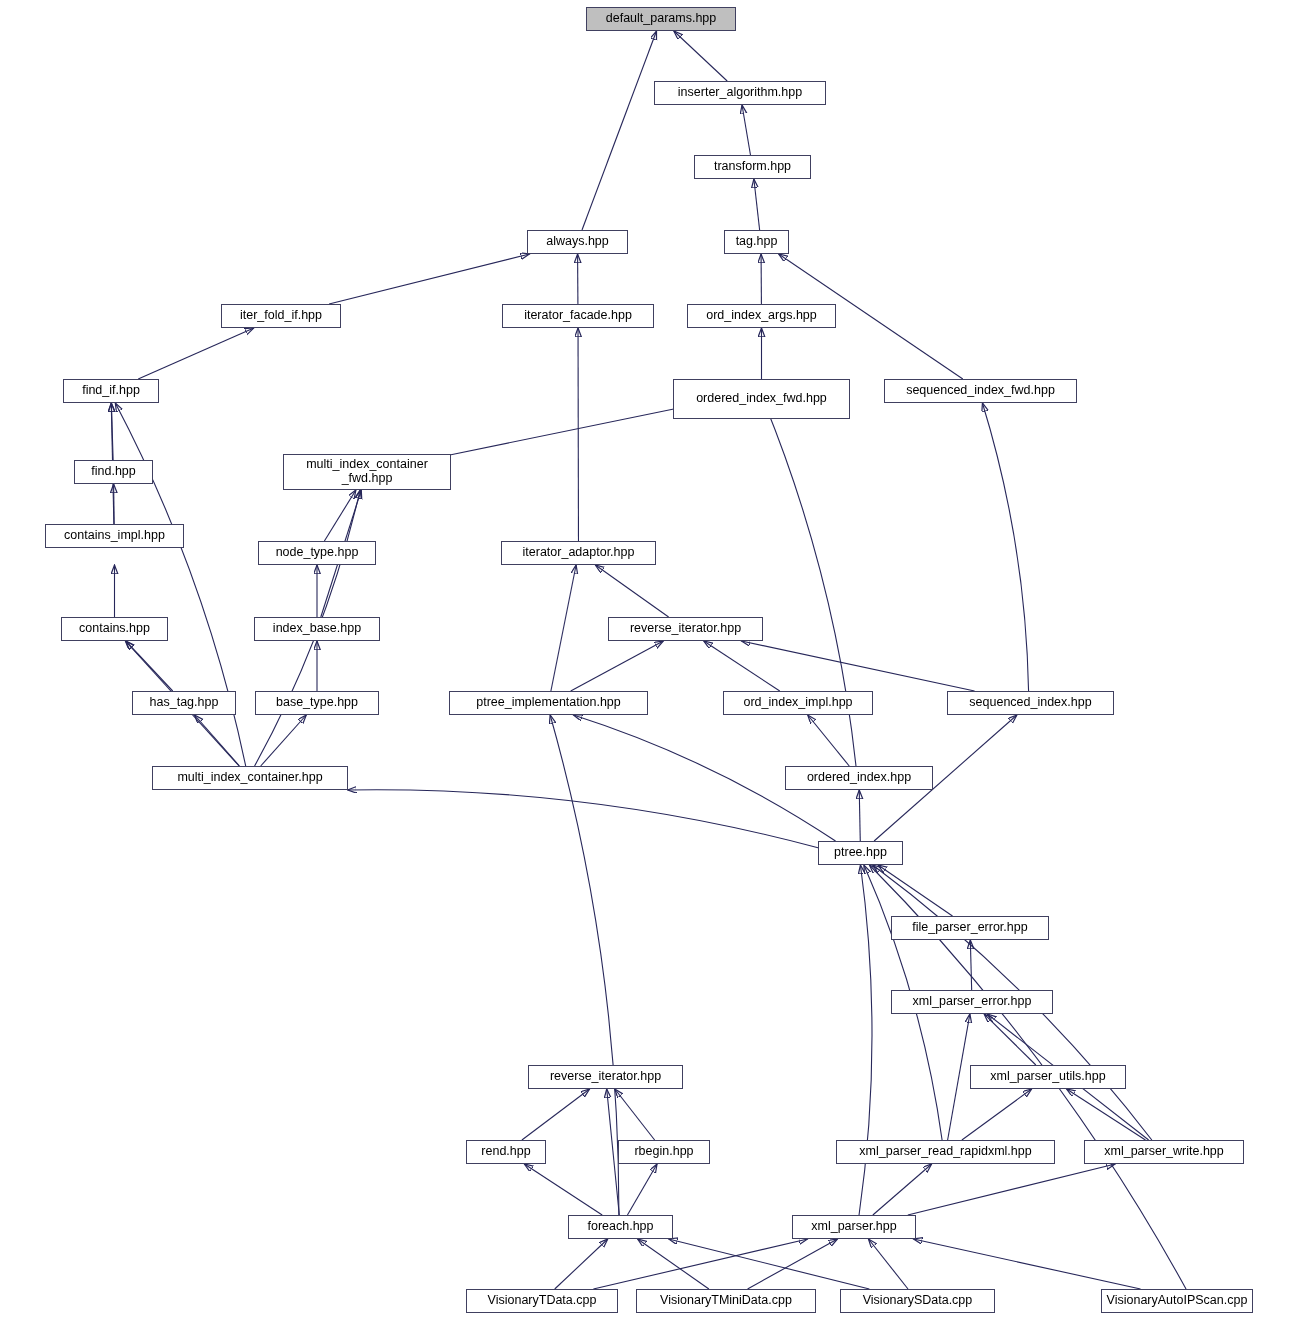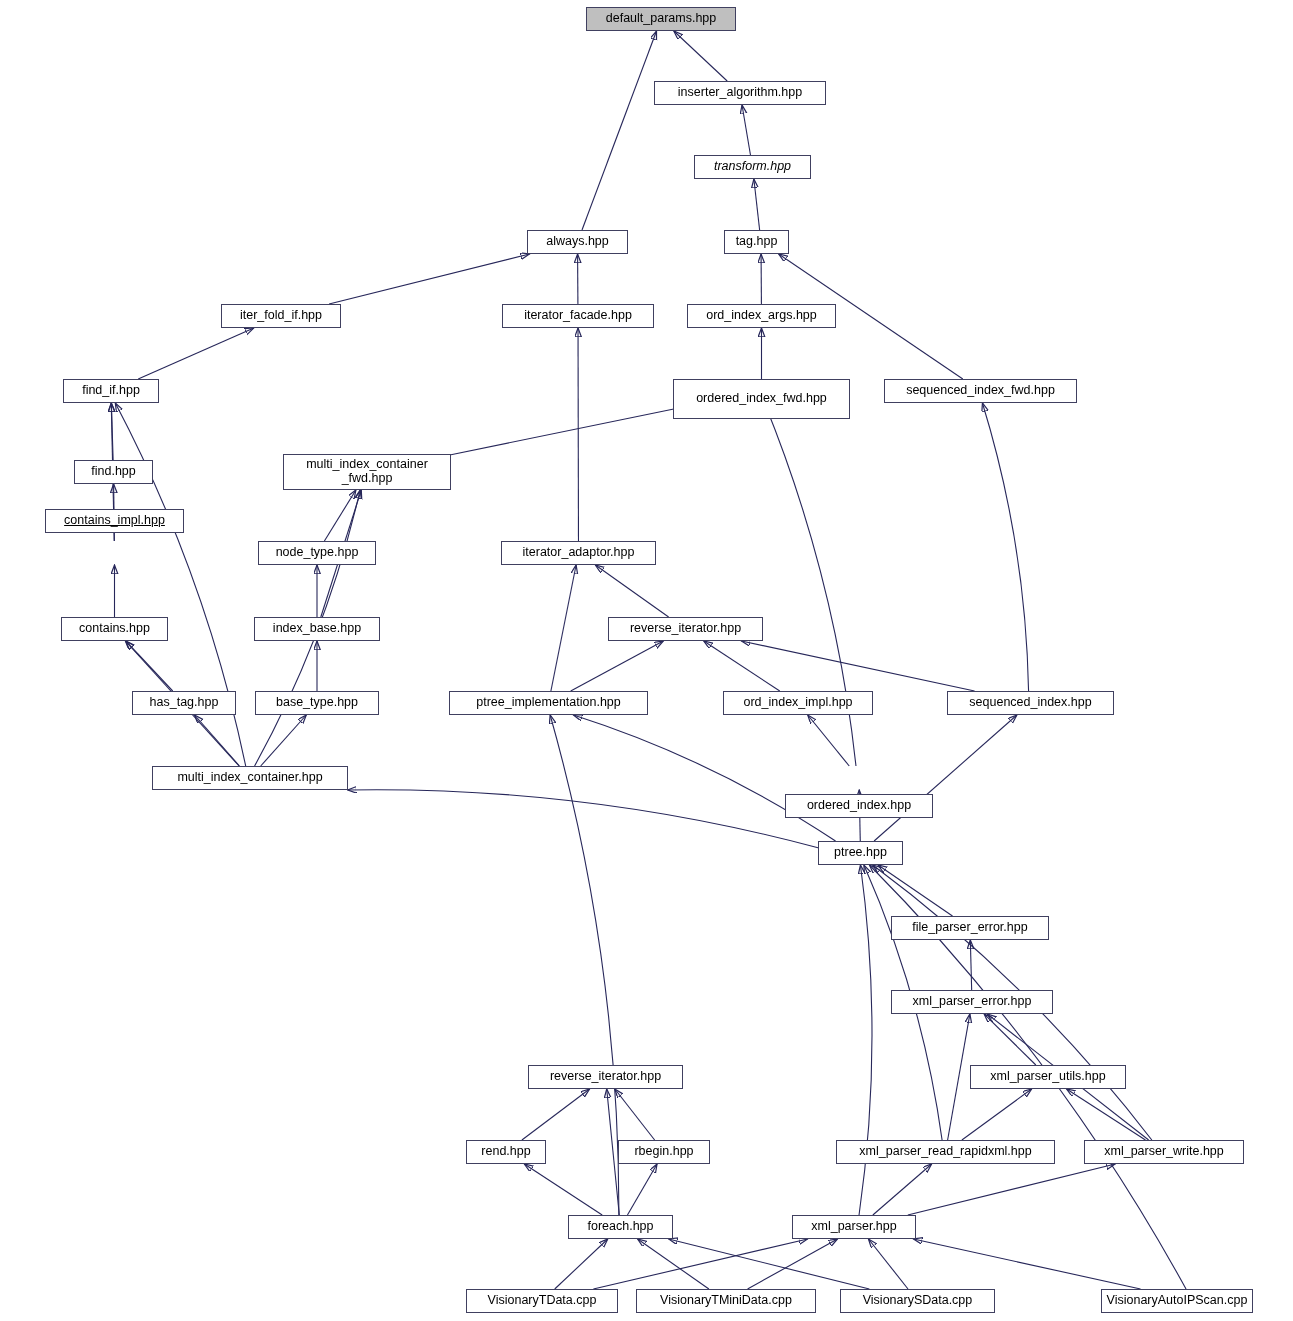--- a/index.html
+++ b/index.html
@@ -123,45 +123,45 @@
         <path d="M 869.3378378378378,1289 Q 769,1264 668.6621621621622,1239" marker-end="url(#ah)"></path>
         <path d="M 593.4054054054054,1289 Q 700.5,1264 807.5945945945946,1239" marker-end="url(#ah)"></path>
         <path d="M 747.5675675675676,1289 Q 792.5,1264 837.4324324324324,1239" marker-end="url(#ah)"></path>
         <path d="M 908.0135135135135,1289 Q 888.25,1264 868.4864864864865,1239" marker-end="url(#ah)"></path>
         <path d="M 1140.5135135135135,1289 Q 1027,1264 913.4864864864865,1239" marker-end="url(#ah)"></path>
       </g>
   </svg>
   <div id="node-layer">
       <div class="node root" style="left: 586px; top: 7px; width: 150px; height: 24px;">default_params.hpp</div>
       <div class="node" style="left: 654px; top: 81px; width: 172px; height: 24px;">inserter_algorithm.hpp</div>
-      <div class="node" style="left: 694px; top: 155px; width: 117px; height: 24px; font-style: italic;">transform.hpp</div>
+      <div class="node" style="left: 694px; top: 155px; width: 117px; height: 24px;">transform.hpp</div>
       <div class="node" style="left: 527px; top: 230px; width: 101px; height: 24px;">always.hpp</div>
       <div class="node" style="left: 724px; top: 230px; width: 65px; height: 24px;">tag.hpp</div>
       <div class="node" style="left: 221px; top: 304px; width: 120px; height: 24px;">iter_fold_if.hpp</div>
       <div class="node" style="left: 502px; top: 304px; width: 152px; height: 24px;">iterator_facade.hpp</div>
       <div class="node" style="left: 687px; top: 304px; width: 149px; height: 24px;">ord_index_args.hpp</div>
       <div class="node" style="left: 63px; top: 379px; width: 96px; height: 24px;">find_if.hpp</div>
       <div class="node" style="left: 673px; top: 379px; width: 177px; height: 40px;">ordered_index_fwd.hpp</div>
       <div class="node" style="left: 884px; top: 379px; width: 193px; height: 24px;">sequenced_index_fwd.hpp</div>
       <div class="node" style="left: 74px; top: 460px; width: 79px; height: 24px;">find.hpp</div>
       <div class="node" style="left: 283px; top: 454px; width: 168px; height: 36px;">multi_index_container
 _fwd.hpp</div>
-      <div class="node" style="left: 45px; top: 509px; width: 139px; height: 24px; text-decoration: underline;">contains_impl.hpp</div>
+      <div class="node" style="left: 45px; top: 524px; width: 139px; height: 24px;">contains_impl.hpp</div>
       <div class="node" style="left: 258px; top: 541px; width: 118px; height: 24px;">node_type.hpp</div>
       <div class="node" style="left: 501px; top: 541px; width: 155px; height: 24px;">iterator_adaptor.hpp</div>
       <div class="node" style="left: 61px; top: 617px; width: 107px; height: 24px;">contains.hpp</div>
       <div class="node" style="left: 254px; top: 617px; width: 126px; height: 24px;">index_base.hpp</div>
       <div class="node" style="left: 608px; top: 617px; width: 155px; height: 24px;">reverse_iterator.hpp</div>
       <div class="node" style="left: 132px; top: 691px; width: 104px; height: 24px;">has_tag.hpp</div>
       <div class="node" style="left: 255px; top: 691px; width: 124px; height: 24px;">base_type.hpp</div>
       <div class="node" style="left: 449px; top: 691px; width: 199px; height: 24px;">ptree_implementation.hpp</div>
       <div class="node" style="left: 723px; top: 691px; width: 150px; height: 24px;">ord_index_impl.hpp</div>
       <div class="node" style="left: 947px; top: 691px; width: 167px; height: 24px;">sequenced_index.hpp</div>
       <div class="node" style="left: 152px; top: 766px; width: 196px; height: 24px;">multi_index_container.hpp</div>
-      <div class="node" style="left: 785px; top: 766px; width: 148px; height: 24px; margin-top: 28px;">ordered_index.hpp</div>
+      <div class="node" style="left: 785px; top: 766px; width: 148px; height: 24px;">ordered_index.hpp</div>
       <div class="node" style="left: 818px; top: 841px; width: 85px; height: 24px;">ptree.hpp</div>
       <div class="node" style="left: 891px; top: 916px; width: 158px; height: 24px;">file_parser_error.hpp</div>
       <div class="node" style="left: 891px; top: 990px; width: 162px; height: 24px;">xml_parser_error.hpp</div>
       <div class="node" style="left: 528px; top: 1065px; width: 155px; height: 24px;">reverse_iterator.hpp</div>
       <div class="node" style="left: 970px; top: 1065px; width: 156px; height: 24px;">xml_parser_utils.hpp</div>
       <div class="node" style="left: 466px; top: 1140px; width: 80px; height: 24px;">rend.hpp</div>
       <div class="node" style="left: 618px; top: 1140px; width: 92px; height: 24px;">rbegin.hpp</div>
       <div class="node" style="left: 836px; top: 1140px; width: 219px; height: 24px;">xml_parser_read_rapidxml.hpp</div>
       <div class="node" style="left: 1084px; top: 1140px; width: 160px; height: 24px;">xml_parser_write.hpp</div>
       <div class="node" style="left: 568px; top: 1215px; width: 105px; height: 24px;">foreach.hpp</div>

